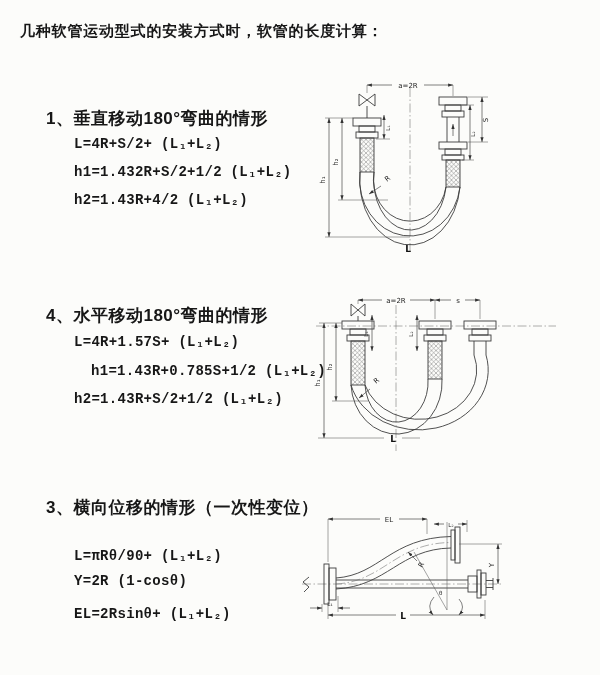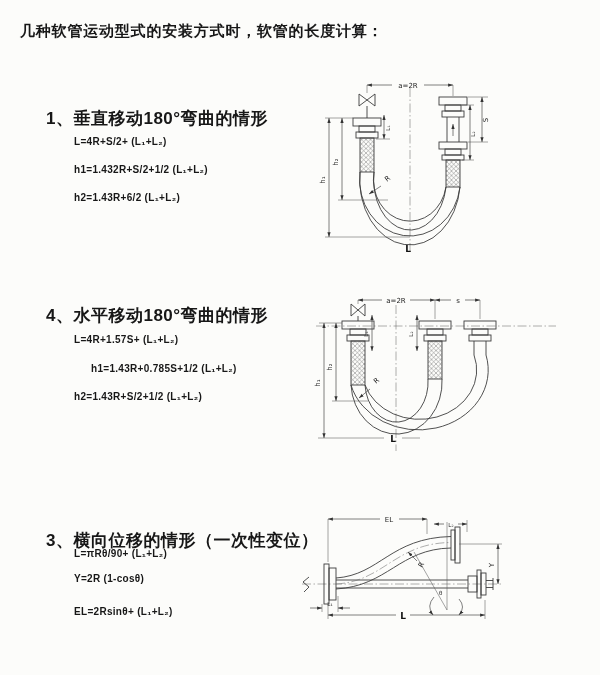--- a/index.html
+++ b/index.html
@@ -7,46 +7,46 @@
     width:600px; height:675px;
     background:#fcfcfa;
     font-family:"Liberation Sans","DejaVu Sans",sans-serif;
     color:#171717;
     position:relative;
     overflow:hidden;
   }
   .abs { position:absolute; }
   .title { font-size:15px; font-weight:bold; letter-spacing:0.8px; white-space:nowrap; }
   .head  { font-size:17px; font-weight:bold; letter-spacing:0.5px; white-space:nowrap; }
-  .formula { font-size:10px; font-weight:bold; letter-spacing:0.3px; white-space:nowrap; }
+  .formula { font-size:14px; font-weight:bold; letter-spacing:0.3px; white-space:nowrap;font-family:Liberation Mono, monospace; }
   svg { display:block; }
   .ln   { stroke:#3d3d3d; stroke-width:0.9; fill:none; }
   .thin { stroke:#5a5a5a; stroke-width:0.55; fill:none; }
   .dim  { stroke:#3d3d3d; stroke-width:0.65; fill:none; }
   .cl   { stroke:#6a6a6a; stroke-width:0.55; fill:none; stroke-dasharray:9 2.5 1.5 2.5; }
   text.dlab  { font-size:7px; fill:#1f1f1f; font-family:"DejaVu Sans",sans-serif; }
   text.dsm   { font-size:5.5px; fill:#1f1f1f; font-family:"DejaVu Sans",sans-serif; }
   text.dbig  { font-size:9px; fill:#111; font-weight:bold; font-family:"DejaVu Sans",sans-serif; }
 </style>
 </head>
 <body>
 
 <div class="abs title" style="left:20px; top:22px;">几种软管运动型式的安装方式时，软管的长度计算：</div>
 
 <div class="abs head" style="left:46px; top:107px;">1、垂直移动180°弯曲的情形</div>
 <div class="abs formula" style="left:74px; top:136px;">L=4R+S/2+ (L₁+L₂)</div>
 <div class="abs formula" style="left:74px; top:164px;">h1=1.432R+S/2+1/2 (L₁+L₂)</div>
-<div class="abs formula" style="left:74px; top:192px;">h2=1.43R+6/2 (L₁+L₂)</div>
+<div class="abs formula" style="left:74px; top:192px;">h2=1.43R+4/2 (L₁+L₂)</div>
 
 <div class="abs head" style="left:46px; top:304px;">4、水平移动180°弯曲的情形</div>
 <div class="abs formula" style="left:74px; top:334px;">L=4R+1.57S+ (L₁+L₂)</div>
 <div class="abs formula" style="left:74px; top:363px;margin-left:17px;">h1=1.43R+0.785S+1/2 (L₁+L₂)</div>
 <div class="abs formula" style="left:74px; top:391px;">h2=1.43R+S/2+1/2 (L₁+L₂)</div>
 
-<div class="abs head" style="left:46px; top:529px;">3、横向位移的情形（一次性变位）</div>
+<div class="abs head" style="left:46px; top:496px;">3、横向位移的情形（一次性变位）</div>
 <div class="abs formula" style="left:74px; top:548px;">L=πRθ/90+ (L₁+L₂)</div>
 <div class="abs formula" style="left:74px; top:573px;">Y=2R (1-cosθ)</div>
 <div class="abs formula" style="left:74px; top:606px;">EL=2Rsinθ+ (L₁+L₂)</div>
 
 <div class="abs" style="left:312px; top:72px;">
 <svg width="238" height="186" viewBox="0 0 238 186">
   <defs>
     <marker id="a1" viewBox="0 0 8 8" refX="7.5" refY="4" markerWidth="8" markerHeight="8" orient="auto-start-reverse">
       <path d="M0,1.5 L7.5,4 L0,6.5 Z" fill="#333"></path>
     </marker>

